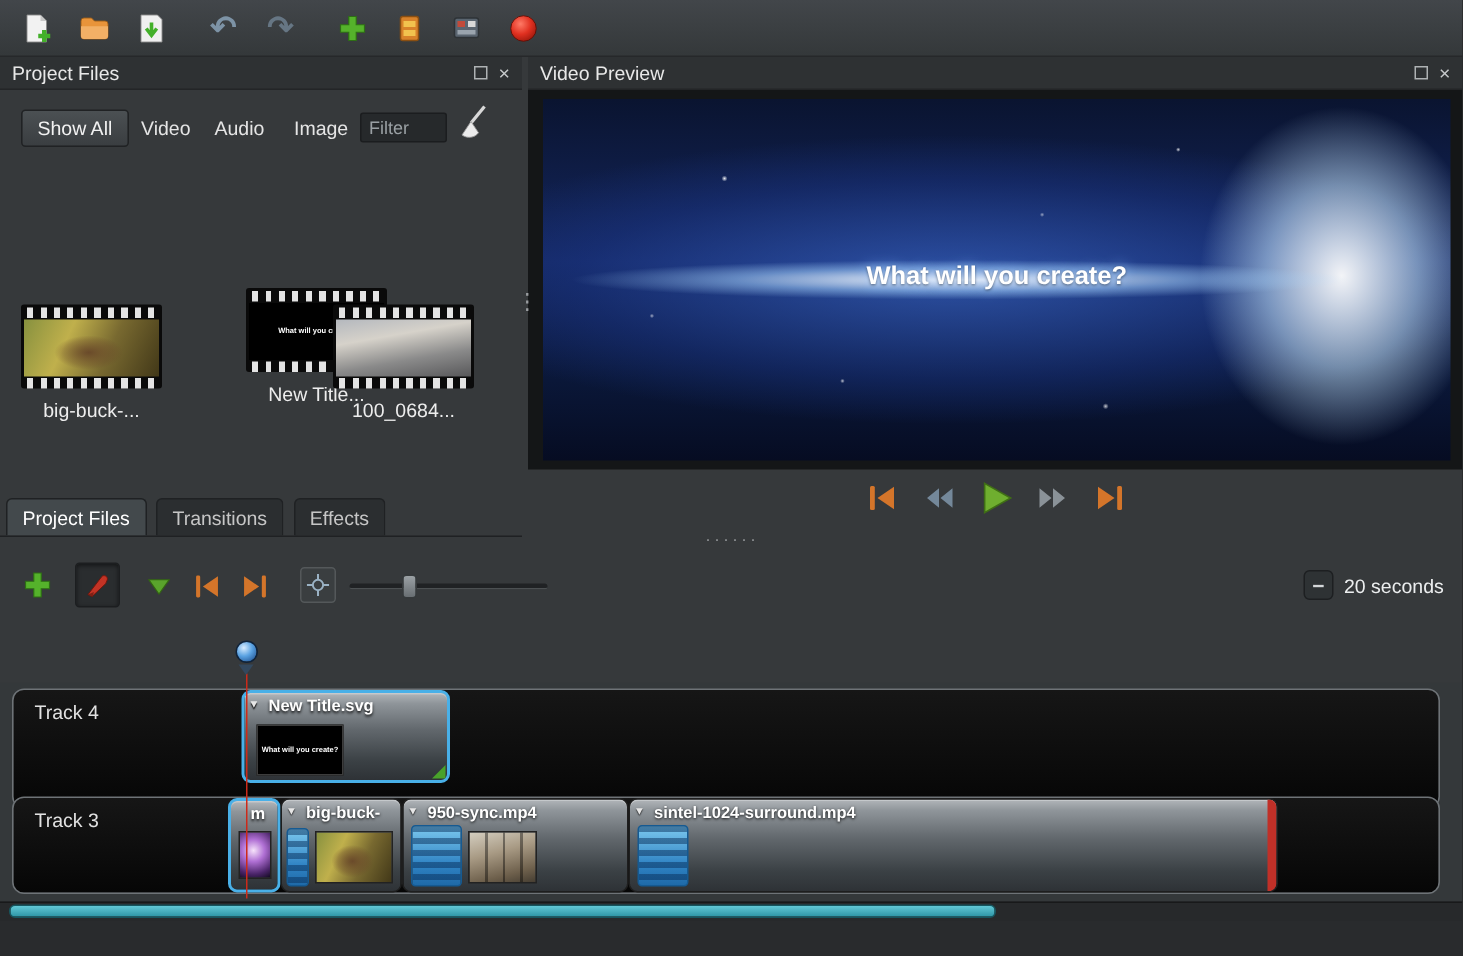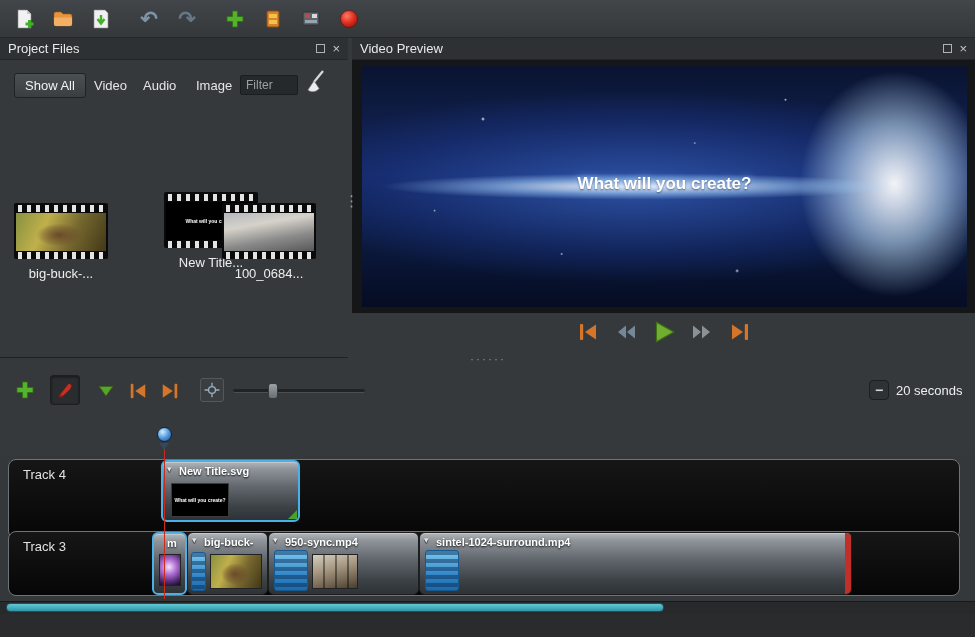--- a/index.html
+++ b/index.html
@@ -348,20 +348,25 @@
   </div>
   <div class="fitem f5">
     <div class="filmthumb">
       <div class="strip"></div>
       <div class="timg ti5"></div>
       <div class="strip"></div>
     </div>
     <div class="flabel"><span>100_0684...</span></div>
   </div>
 
+  <div class="tabs">
+    <div class="tab active">Project Files</div>
+    <div class="tab">Transitions</div>
+    <div class="tab">Effects</div>
+  </div>
   <div class="tabline"></div>
 
   <div class="preview-body"></div>
   <div class="video-frame">
     <div class="vtext">What will you create?</div>
   </div>
   <div class="pcontrols">
     <button class="pbtn">
       <svg width="24" height="24" viewBox="0 0 24 24">
         <rect x="4" y="4" width="3.2" height="16" rx="1" fill="#d4752a"></rect>

